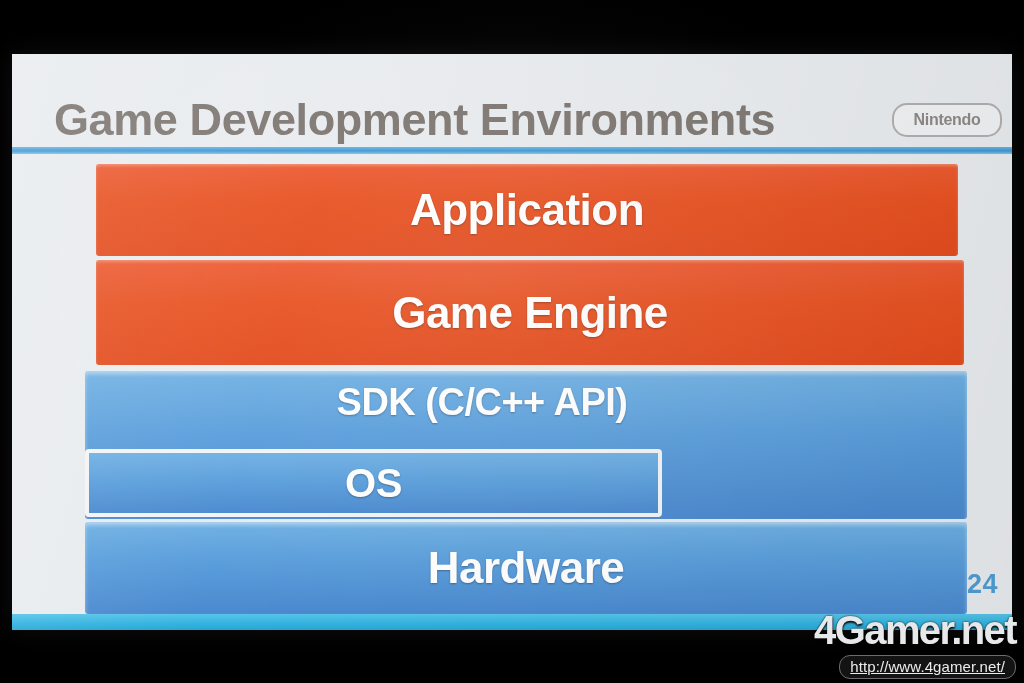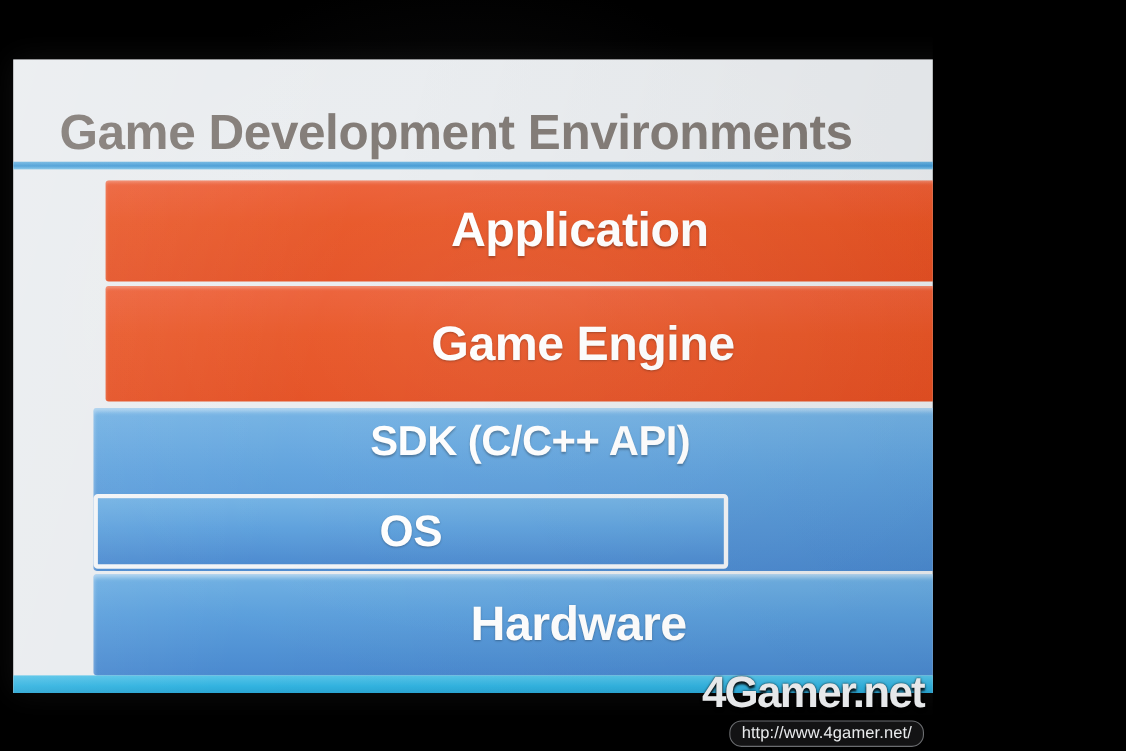--- a/index.html
+++ b/index.html
@@ -11,21 +11,21 @@
   body {
     width: 1024px;
     height: 683px;
     overflow: hidden;
     font-family: "Liberation Sans", sans-serif;
   }
 
   
   #photo {
     position: relative;
-    width: 848px;
+    width: 1024px;
     height: 683px;
     background: #000000;
     overflow: hidden;
   }
   
   #photo::before {
     content: "";
     position: absolute;
     inset: 0;
     background:
@@ -207,20 +207,21 @@
   #watermark-url {
     display: inline-block;
     margin-top: 5px;
     padding: 3px 10px 4px 10px;
     font-size: 15px;
     color: #e9ebed;
     background: rgba(26,26,28,0.72);
     border: 1px solid #6b6d70;
     border-radius: 11px;
     letter-spacing: 0.1px;
+    text-decoration: underline;
   }
 </style>
 </head>
 <body>
 
 <div id="photo">
 
   <div id="slide">
 
     <div id="title-row">

